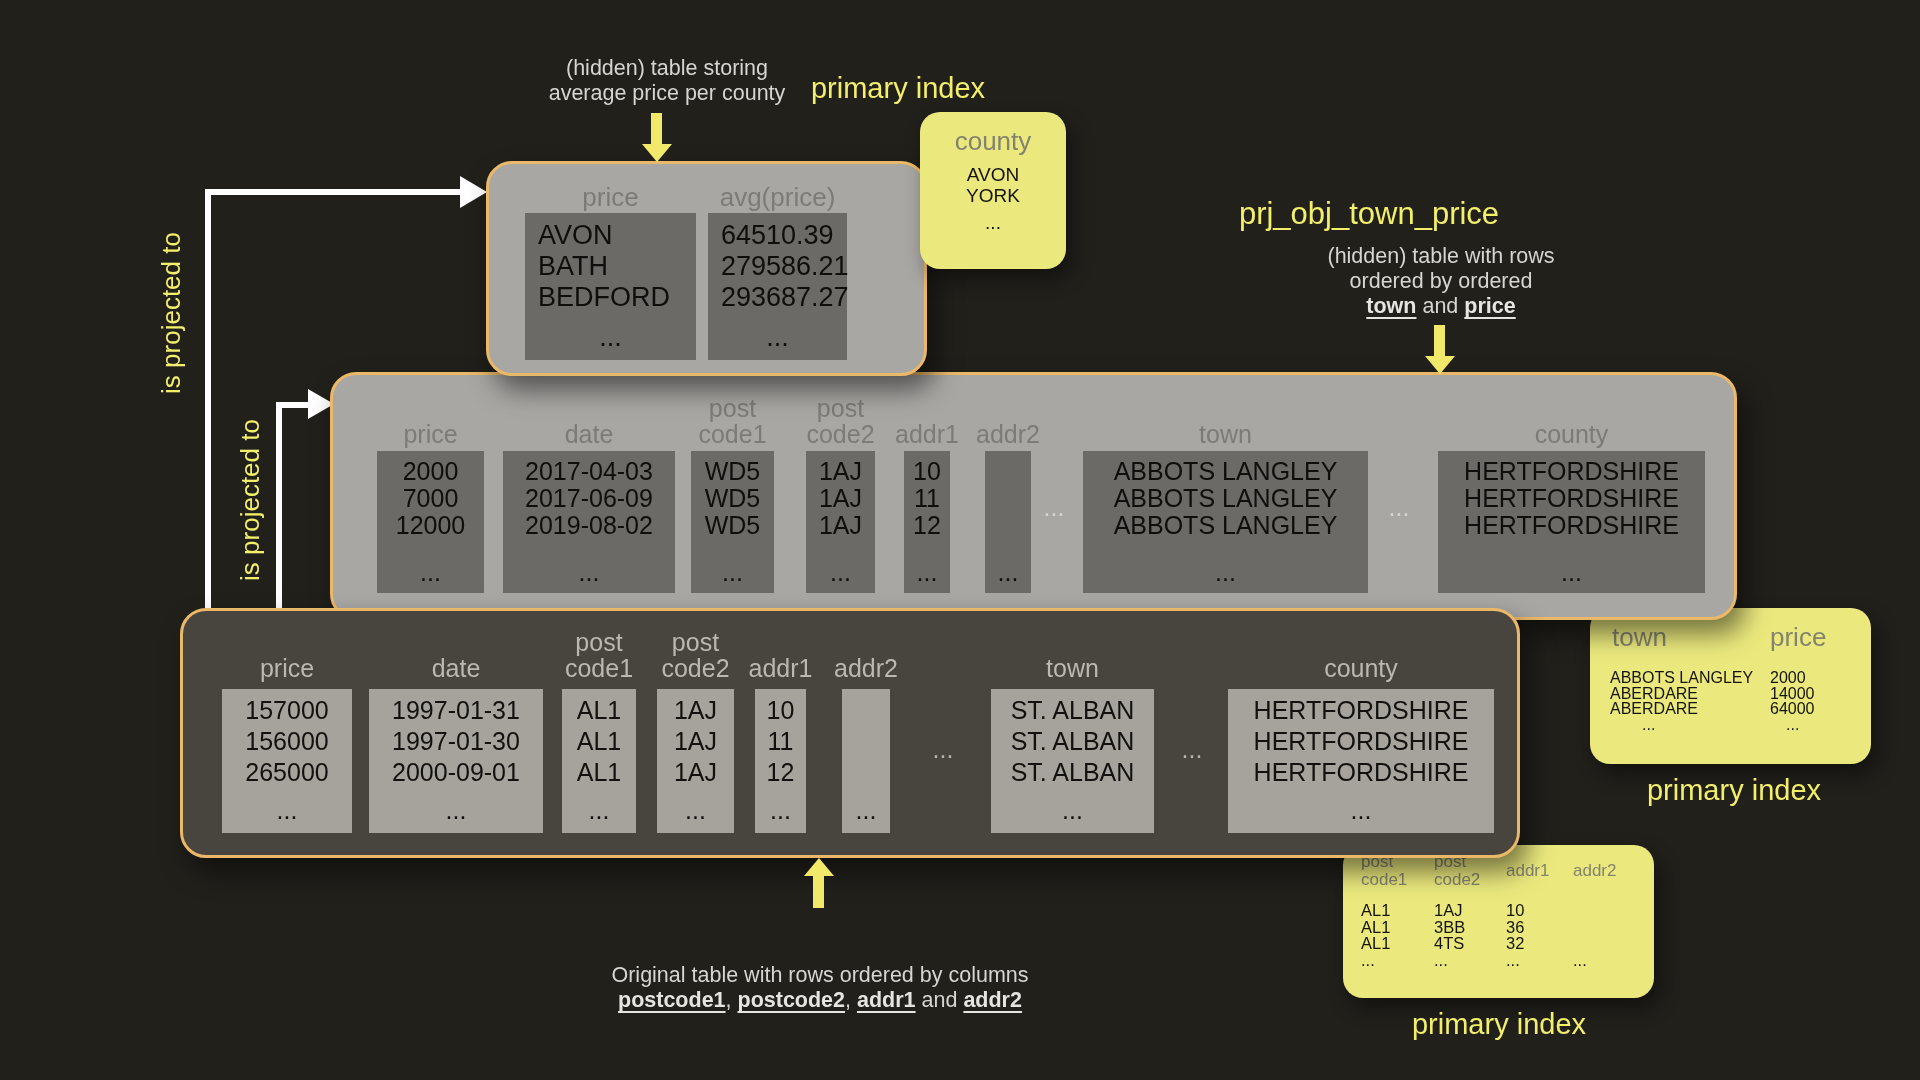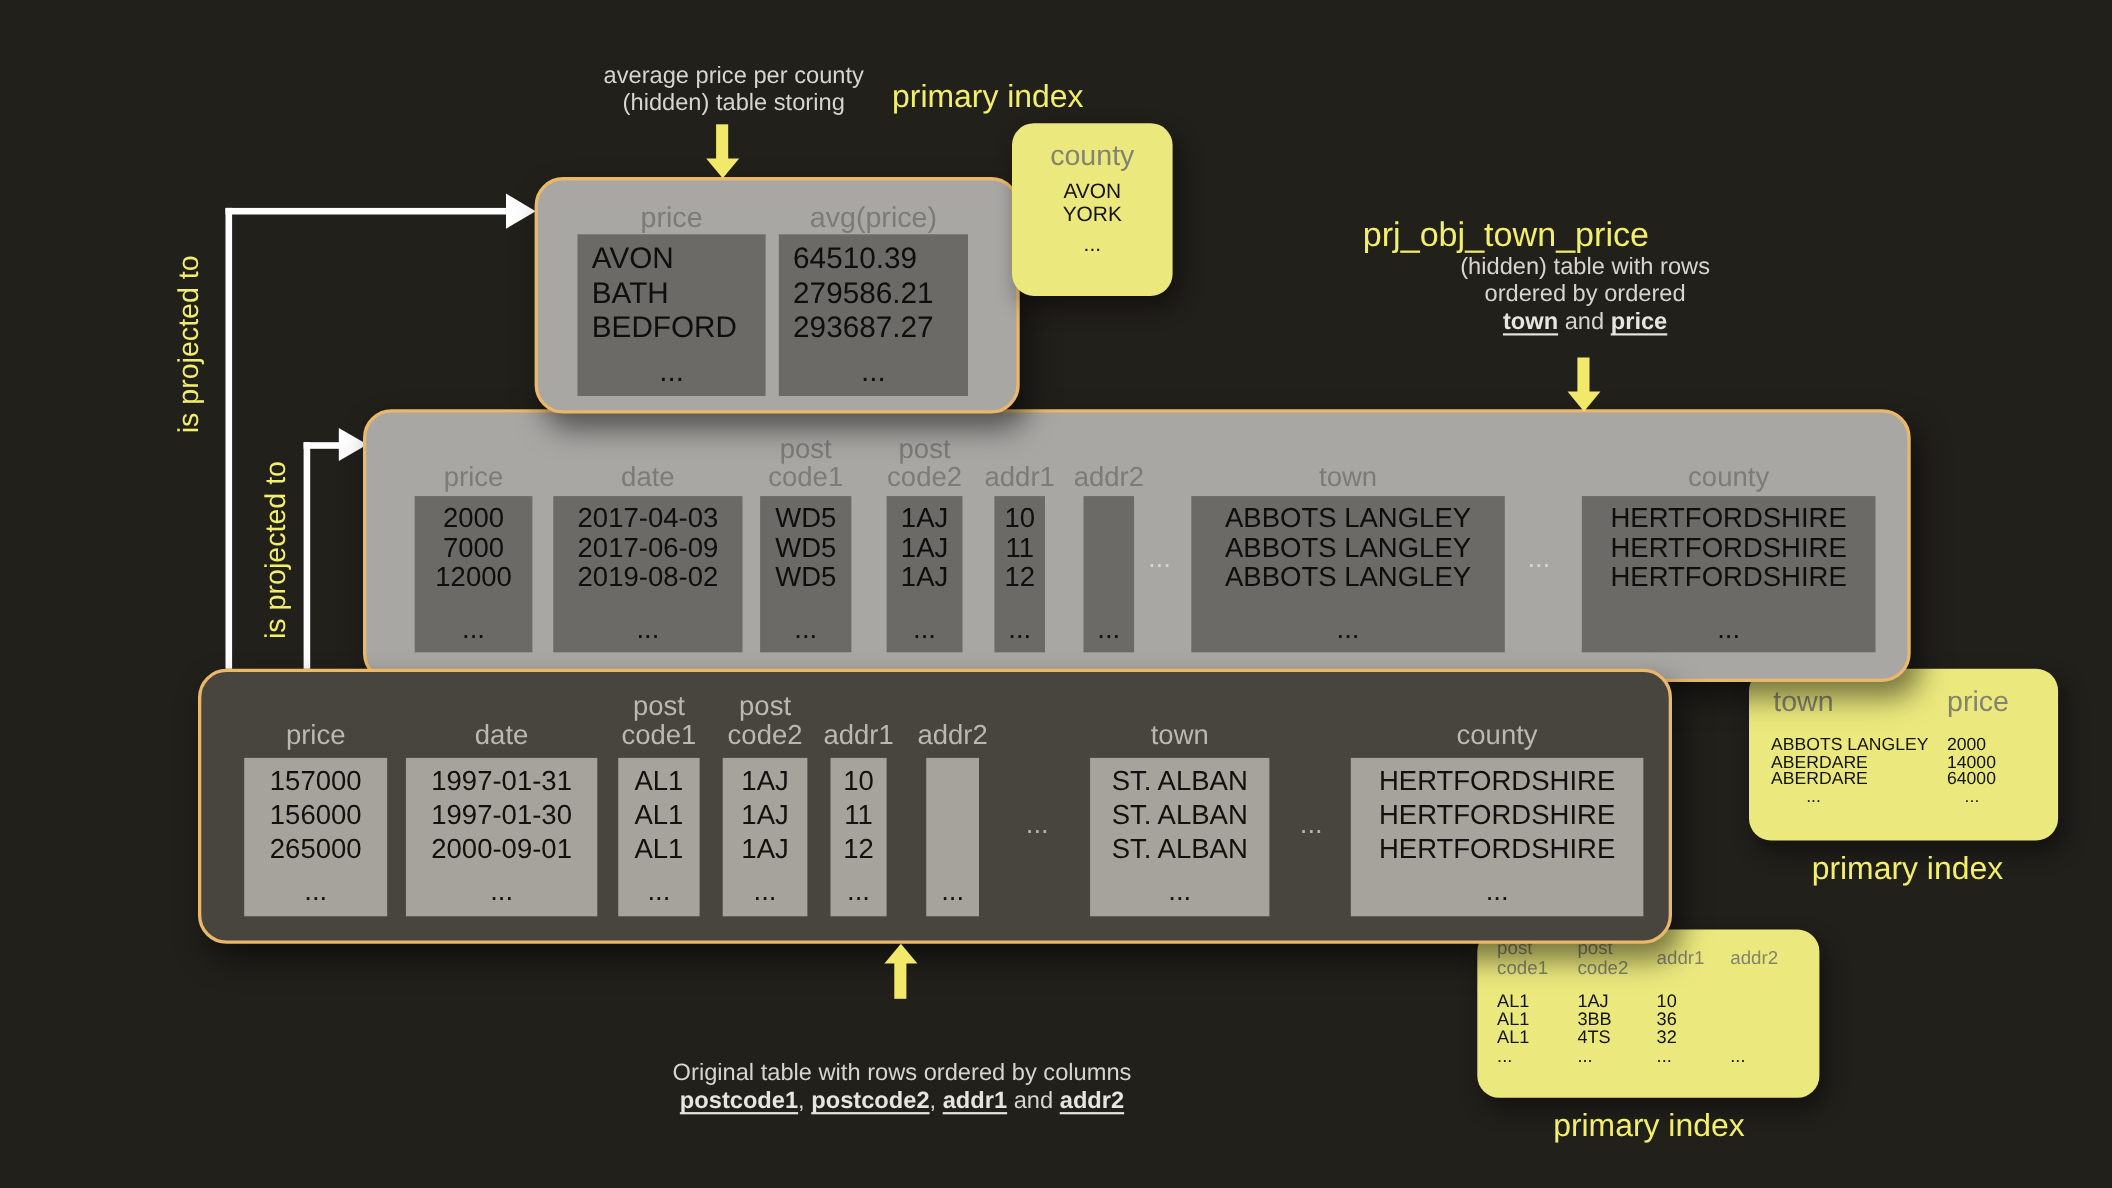--- a/index.html
+++ b/index.html
@@ -232,21 +232,21 @@
   <div id="gby-table" class="table t-light" style="left:486px;top:161px;width:441px;height:215px">
     <div class="col" style="left:36px;width:171px">
         <div class="hdr">price</div>
         <div class="cell">
           <div class="vals">AVON
 BATH
 BEDFORD</div>
           <div class="dots">...</div>
         </div>
       </div>
-    <div class="col" style="left:219px;width:172px">
+    <div class="col" style="left:219px;width:139px">
         <div class="hdr">avg(price)</div>
         <div class="cell">
           <div class="vals">64510.39
 279586.21
 293687.27</div>
           <div class="dots">...</div>
         </div>
       </div>
   </div>
 
@@ -343,27 +343,27 @@
   <div>
     <div class="yshaft" style="left:1434px;top:325px;width:11px;height:32px"></div>
     <div class="yhead-down" style="left:1425px;top:356px"></div>
   </div>
   <div>
     <div class="yhead-up" style="left:804px;top:858px"></div>
     <div class="yshaft" style="left:813px;top:875px;width:11px;height:33px"></div>
   </div>
 
   <div class="desc" style="left:477px;top:56px;width:380px">
+    <div>(hidden) table storing</div>
     <div>average price per county</div>
-    <div>(hidden) table storing</div>
   </div>
   <div class="pindex" style="left:768px;top:72px;width:260px">primary index</div>
 
   <div class="ytitle" style="left:1179px;top:196px;width:380px">prj_obj_town_price</div>
-  <div class="desc" style="left:1251px;top:230px;width:380px">
+  <div class="desc" style="left:1251px;top:244px;width:380px">
     <div>(hidden) table with rows</div>
     <div>ordered by ordered</div>
     <div><span class="bu">town</span><span> and </span><span class="bu">price</span></div>
   </div>
 
   <div class="desc" style="left:560px;top:963px;width:520px">
     <div>Original table with rows ordered by columns</div>
     <div><span class="bu">postcode1</span><span>, </span><span class="bu">postcode2</span><span>, </span><span class="bu">addr1</span><span> and </span><span class="bu">addr2</span></div>
   </div>
 

